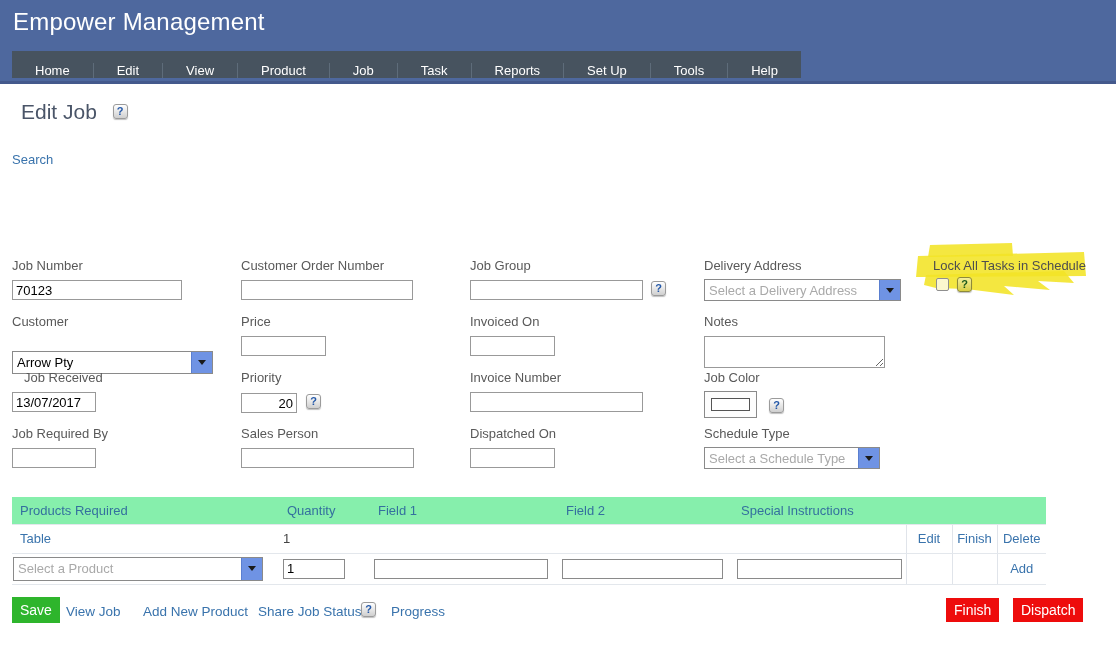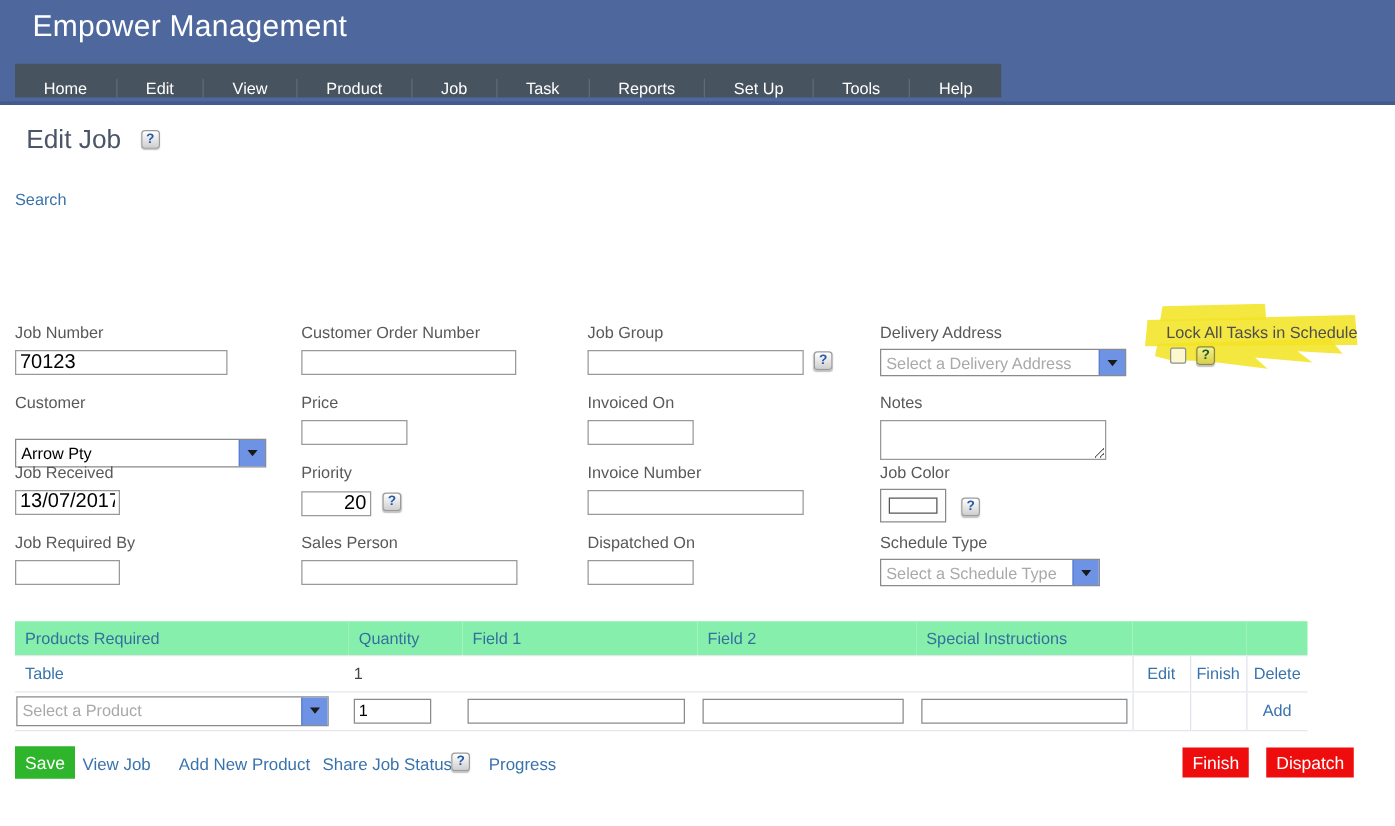--- a/index.html
+++ b/index.html
@@ -5,40 +5,40 @@
   * { box-sizing: border-box; }
   body {
     margin: 0; width: 1116px; height: 661px; position: relative;
     background: #ffffff; font-family: "Liberation Sans", sans-serif;
     overflow: hidden;
   }
   
   .header { position: absolute; top:0; left:0; width:1116px; height:84px;
             background:#4e689e; border-bottom:3px solid #44598c; }
   .app-title { position:absolute; left:13px; top:8px; color:#fff; font-size:24px;
-               font-weight:400; letter-spacing:.2px;margin-left:13px; }
+               font-weight:400; letter-spacing:.2px; }
   .menu { position:absolute; left:12px; top:51px; height:27px; display:flex;
           background:#47535f;align-items:flex-end; }
   .menu-item { display:flex; align-items:center; justify-content:center;
                color:#fff; font-size:13px; padding:0 23px; cursor:pointer;
                border-right:1px solid #5e6c7a; white-space:nowrap; }
   .menu-item:last-child { border-right:none; }
   
   .page-title { position:absolute; left:21px; top:100px; font-size:21px;
                 color:#4a5568; font-weight:400; }
   .qicon { display:inline-block; width:15px; height:15px; border:1px solid #9b9b9b;
            border-radius:3px; background:linear-gradient(#ffffff,#cfcfcf);
            color:#2458a8; font-weight:bold; font-size:11px; text-align:center;
            line-height:13px; box-shadow:0 1px 1px rgba(0,0,0,.25); cursor:pointer; }
   .qicon.on-yellow { background:linear-gradient(#f4ef9a,#d9cf45); border-color:#8d8a3a; color:#1c5b1c; }
   .link { color:#3973ac; font-size:13px; text-decoration:none; cursor:pointer; white-space:nowrap; }
   .abs { position:absolute; }
   
   .flabel { position:absolute; color:#595959; font-size:13px; white-space:nowrap; }
-  .tinput { position:absolute; border:1px solid #999; height:20px; font-size:16px;
+  .tinput { position:absolute; border:1px solid #999; height:20px; font-size:13px;
             padding:1px 3px; font-family:"Liberation Sans", sans-serif; color:#000; background:#fff; }
   .ddl { position:absolute; height:22px; background:#fff; border:1px solid #8a8a8a;
          display:flex; align-items:stretch; cursor:pointer; }
   .ddl .val { flex:1; font-size:13px; color:#000; padding:3px 4px 0 4px;
               white-space:nowrap; overflow:hidden; }
   .ddl.ph .val { color:#a9a9a9; }
   .ddl .btn { width:21px; background:#6f93e4; display:flex; align-items:center;
               justify-content:center; border-left:1px solid #5a7fd0; }
   .tri { width:0; height:0; border:4px solid transparent; border-top:5px solid #1a1a1a; margin-top:4px; }
   .notes-area { position:absolute; border:1px solid #999; resize:both; width:181px; height:32px;
@@ -137,21 +137,21 @@
 
 <span class="flabel" style="left:241px; top:314px;">Price</span>
 <input class="tinput" style="left: 241px; top: 336px; width: 85px;" value="">
 
 <span class="flabel" style="left:470px; top:314px;">Invoiced On</span>
 <input class="tinput" style="left: 470px; top: 336px; width: 85px;" value="">
 
 <span class="flabel" style="left:704px; top:314px;">Notes</span>
 <textarea class="notes-area" style="left: 704px; top: 336px;"></textarea>
 
-<span class="flabel" style="left:12px; top:370px;">Job Received</span>
+<span class="flabel" style="left:24px; top:370px;">Job Received</span>
 <input class="tinput" style="left: 12px; top: 392px; width: 84px;" value="13/07/2017">
 
 <span class="flabel" style="left:241px; top:370px;">Priority</span>
 <input class="tinput" style="left: 241px; top: 393px; width: 56px; text-align: right; padding-left: 16px;" value="20">
 <span class="qicon abs" style="left:306px; top:394px;">?</span>
 
 <span class="flabel" style="left:470px; top:370px;">Invoice Number</span>
 <input class="tinput" style="left: 470px; top: 392px; width: 173px;" value="">
 
 <span class="flabel" style="left:704px; top:370px;">Job Color</span>

